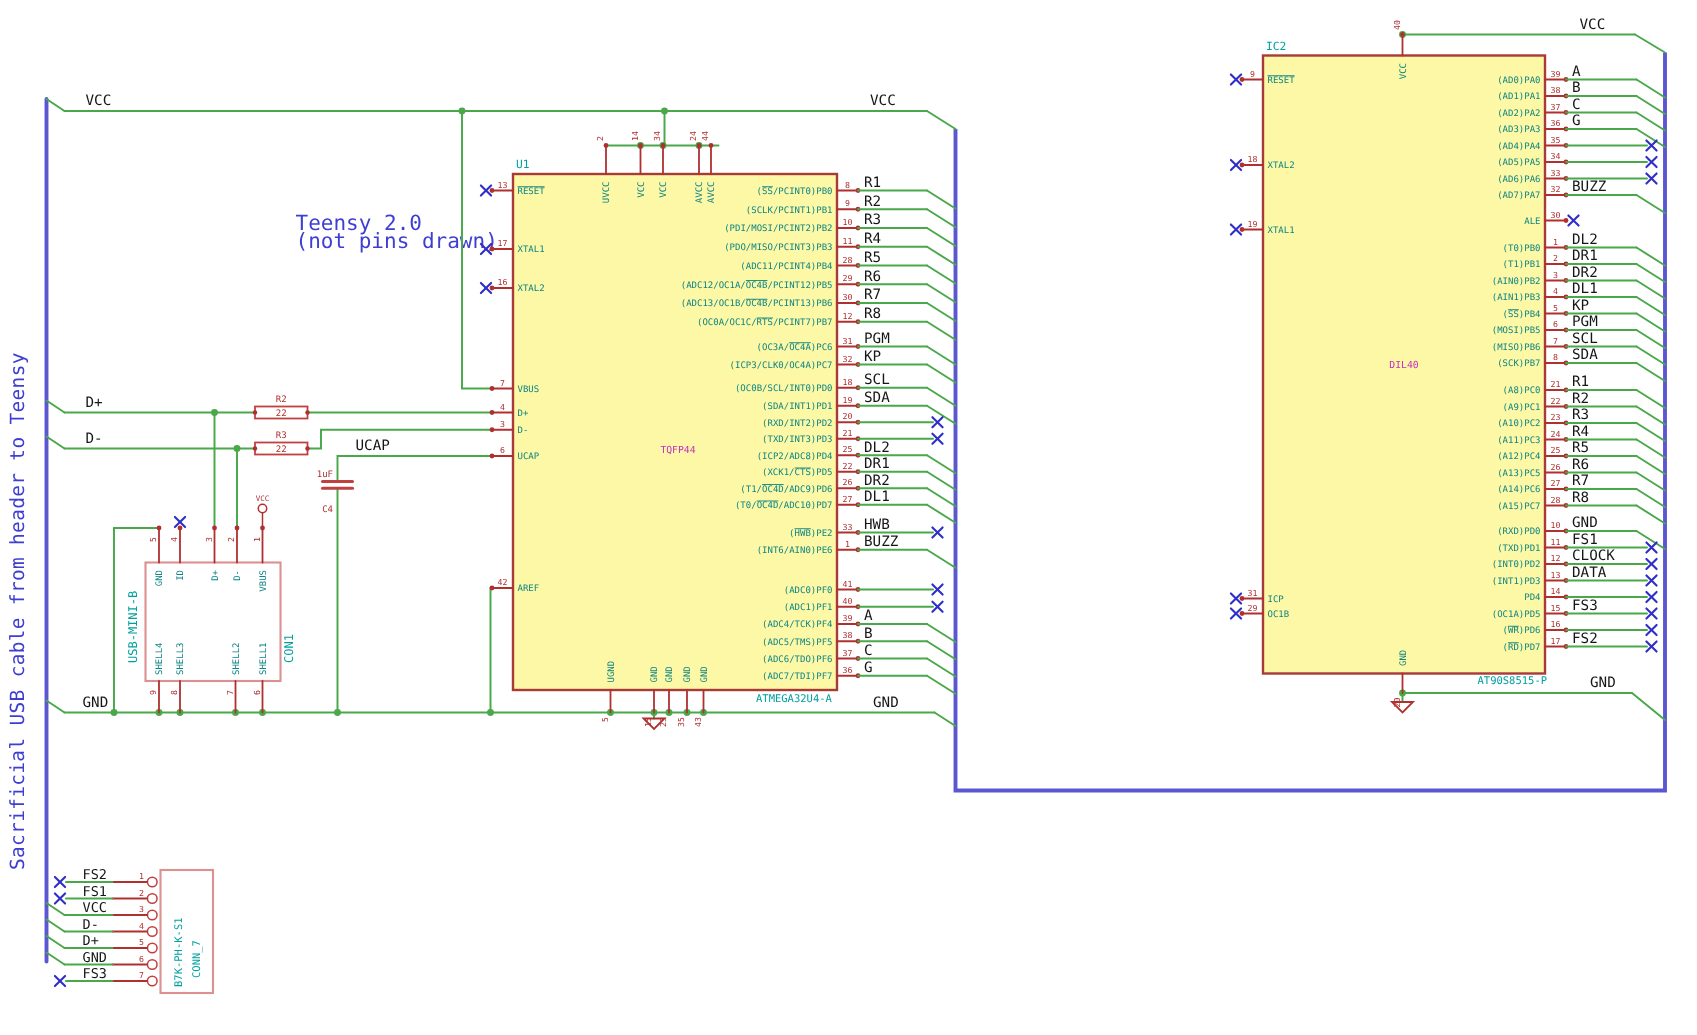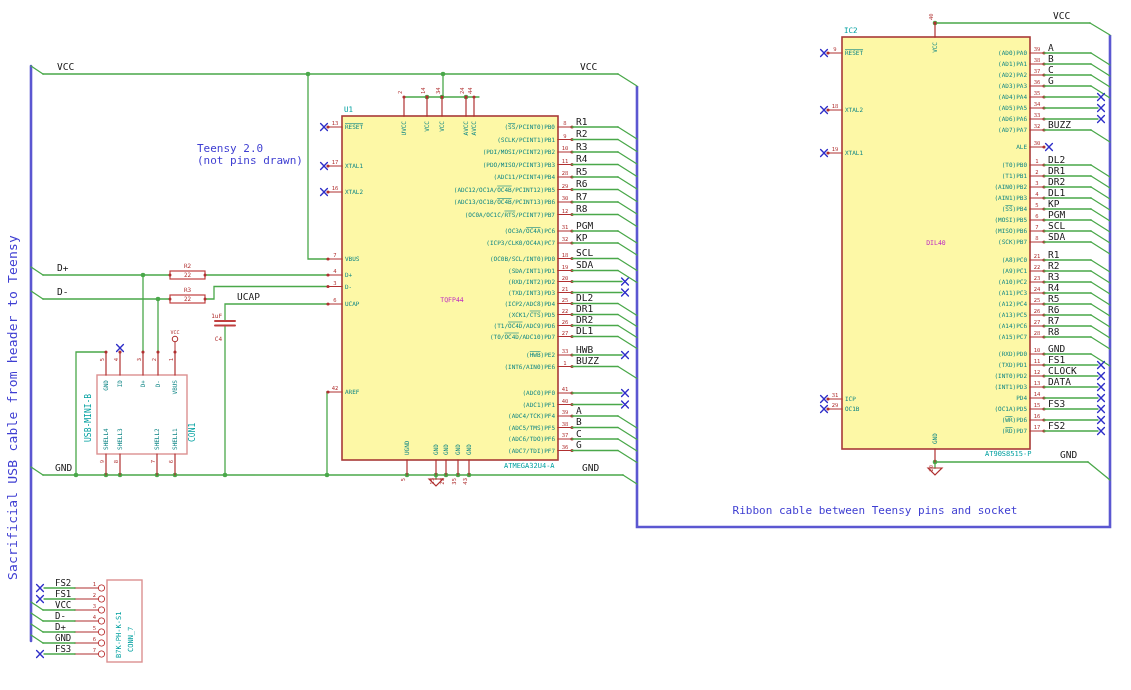--- a/index.html
+++ b/index.html
@@ -2,32 +2,31 @@
 <html><head>
 <meta charset="utf-8">
 <style>
   html,body{margin:0;padding:0;background:#fff;}
   #stage{position:relative;width:1131px;height:690px;background:#ffffff;overflow:hidden;
          font-family:"DejaVu Sans Mono", monospace;}
   svg{position:absolute;left:0;top:0;}
   svg text{font-family:"DejaVu Sans Mono", monospace;}
   .ov{text-decoration:overline;}
   .note{position:absolute;color:#3e3ed2;font-size:11px;line-height:13px;white-space:pre;}
-  #note-teensy{left:197px;top:143px;font-size:11px;line-height:12px;}
+  #note-teensy{left:197px;top:143px;font-size:14px;line-height:12px;}
   #note-ribbon{left:640px;top:504px;width:470px;text-align:center;font-size:11px;}
   #note-usb{left:6px;top:210px;height:370px;font-size:13px;
             writing-mode:vertical-rl;transform:rotate(180deg);letter-spacing:.2px;}
 </style>
 </head>
 <body>
 
 <div id="stage">
   <div id="note-usb" class="note">Sacrificial USB cable from header to Teensy</div>
   <div id="note-teensy" class="note"><span>Teensy 2.0</span><br><span>(not pins drawn)</span></div>
-  <div id="note-ribbon" class="note">Ribbon cable between Teensy pins and socket</div>
   <svg id="schematic" width="1131" height="690" viewBox="0 0 1131 690">
       <polyline points="31,66 31,641" fill="none" stroke="#5b57d1" stroke-width="2.6" stroke-linecap="round"></polyline>
       <path d="M637,86 L637,527 L1110,527 L1110,35" fill="none" stroke="#5b57d1" stroke-width="2.6"></path>
       <polyline points="43,74 618,74" fill="none" stroke="#4aa84a" stroke-width="1.3" stroke-linecap="round"></polyline>
       <polyline points="308,74 308,259 328,259" fill="none" stroke="#4aa84a" stroke-width="1.3" stroke-linecap="round"></polyline>
       <polyline points="443,74 443,97" fill="none" stroke="#4aa84a" stroke-width="1.3" stroke-linecap="round"></polyline>
       <polyline points="404,97 479,97" fill="none" stroke="#4aa84a" stroke-width="1.3" stroke-linecap="round"></polyline>
       <polyline points="43,275 170,275" fill="none" stroke="#4aa84a" stroke-width="1.3" stroke-linecap="round"></polyline>
       <polyline points="205,275 328,275" fill="none" stroke="#4aa84a" stroke-width="1.3" stroke-linecap="round"></polyline>
       <polyline points="43,299 170,299" fill="none" stroke="#4aa84a" stroke-width="1.3" stroke-linecap="round"></polyline>

